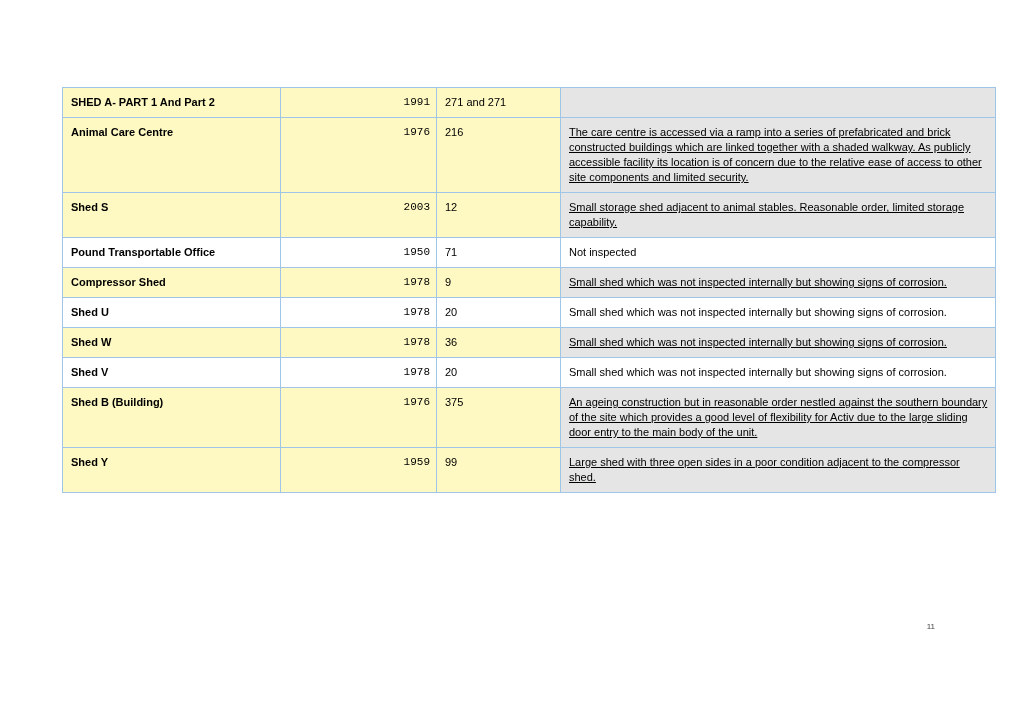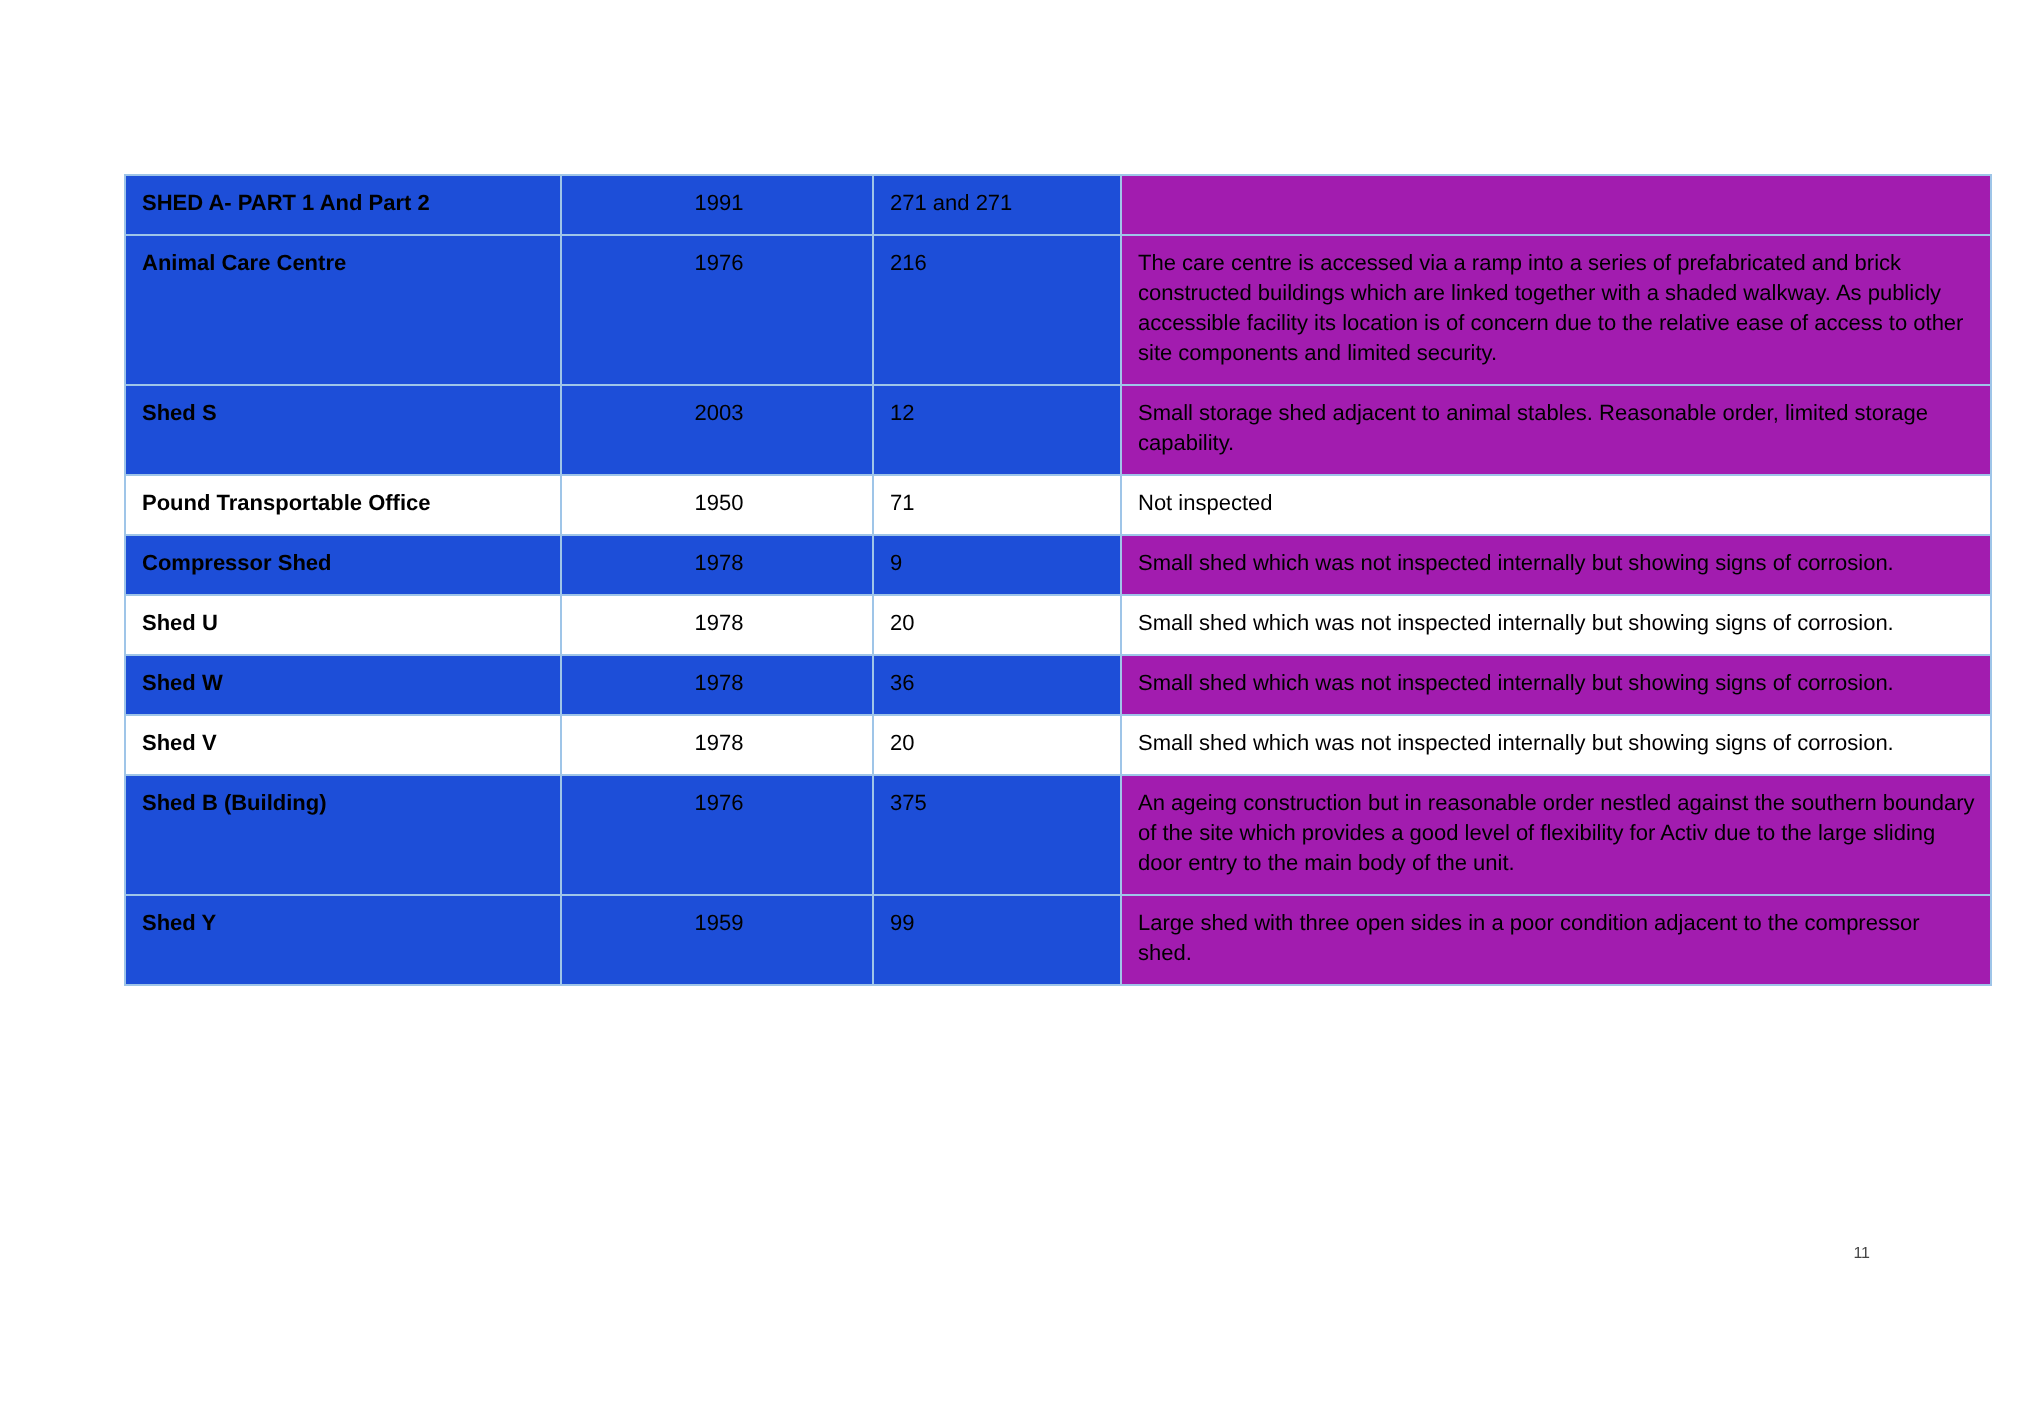--- a/index.html
+++ b/index.html
@@ -27,25 +27,25 @@
     color: #000000;
   }
   .doc-table td {
     border: 1.5px solid #9fc5e8;
     vertical-align: top;
     padding: 7px 6px 7px 8px;
     overflow: hidden;
     word-wrap: break-word;
   }
   .c-name  { width: 203px; font-weight: bold; }
-  .c-year  { width: 141px; text-align: center; padding-left: 2px; padding-right: 2px; }
+  .c-year  { width: 141px; text-align: right; padding-left: 2px; padding-right: 2px; font-family: Liberation Mono, monospace; }
   .c-area  { width: 109px; text-align: left; padding-left: 2px; padding-right: 2px; margin-left: 43px; }
   .c-desc  { width: 420px; background: #ffffff; }
-  tr.shaded td { background: #1d4ed8; }
-  tr.shaded td.c-desc { background: #a21caf; }
+  tr.shaded td { background: #fef9c3; }
+  tr.shaded td.c-desc { background: #e5e5e5; text-decoration: underline; }
   .page-number {
     position: absolute;
     left: 62px;
     top: 622px;
     width: 873px;
     text-align: right;
     font-size: 8px;
     line-height: 10px;
     color: #444444;
   }

